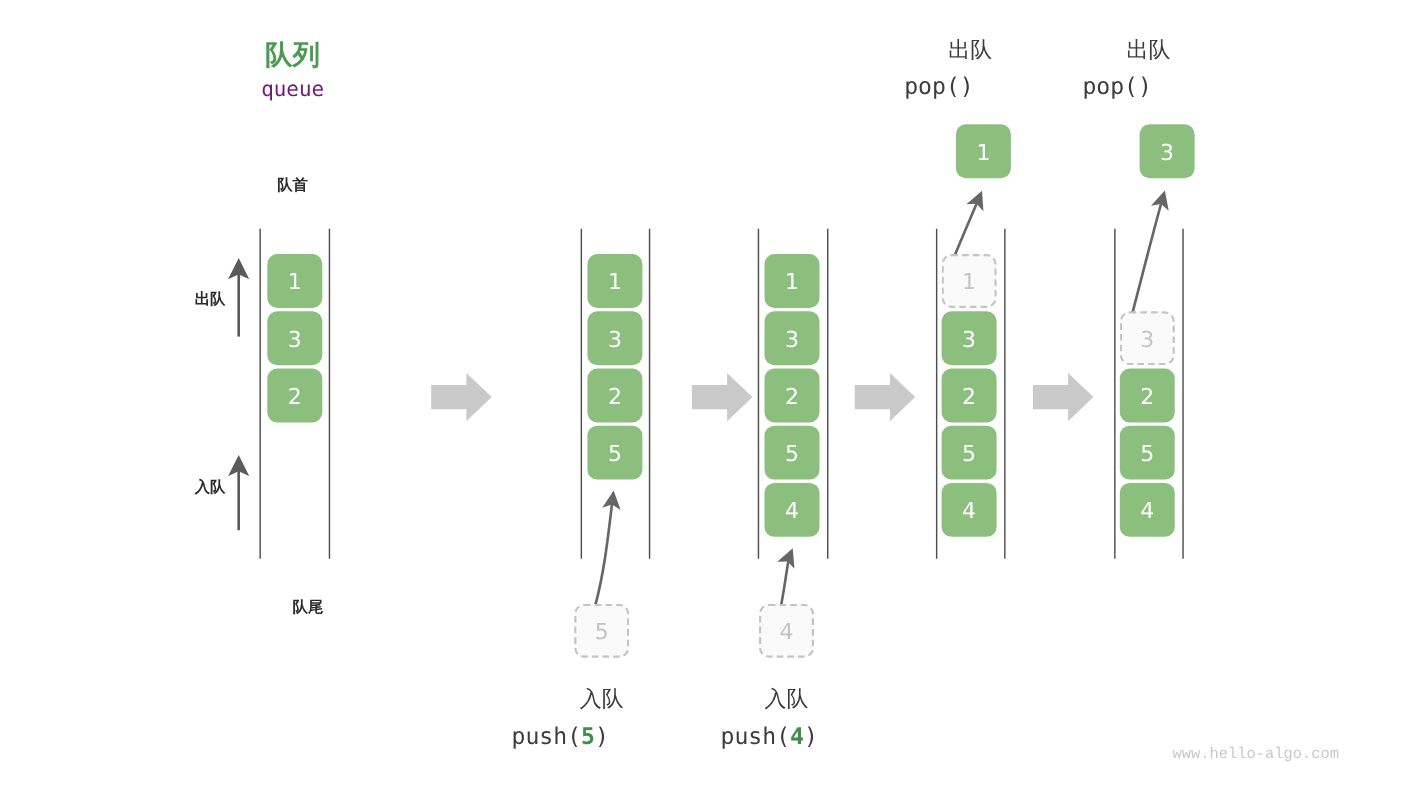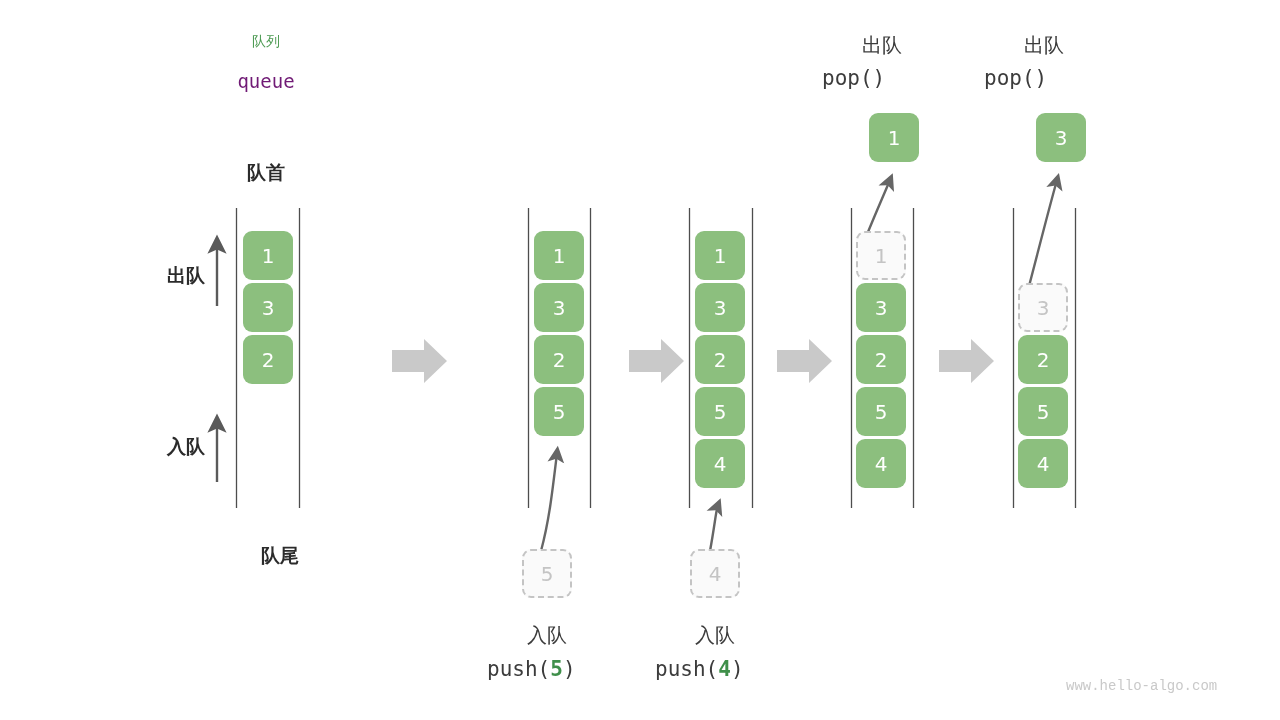--- a/index.html
+++ b/index.html
@@ -15,36 +15,36 @@
     width: 1280px;
     height: 720px;
     background: #ffffff;
     overflow: hidden;
   }
   .abs { position: absolute; }
 
   
   .title-cn {
     font-family: "DejaVu Sans", "Liberation Sans", sans-serif;
-    font-size: 14px;
-    font-weight: normal;
+    font-size: 25px;
+    font-weight: bold;
     color: #4c9a52;
     text-align: center;
     white-space: nowrap;
   }
   .title-code {
     font-family: "DejaVu Sans Mono", "Liberation Mono", monospace;
     font-size: 19px;
     color: #701a75;
     text-align: center;
     white-space: nowrap;
   }
   .label-bold {
     font-family: "DejaVu Sans", "Liberation Sans", sans-serif;
-    font-size: 19px;
+    font-size: 14px;
     font-weight: bold;
     color: #2b2b2b;
     text-align: center;
     white-space: nowrap;
   }
   .op-cn {
     font-family: "DejaVu Sans", "Liberation Sans", sans-serif;
     font-size: 20px;
     color: #3c3c3c;
     text-align: center;
@@ -190,21 +190,21 @@
   <div class="cell" style="left:243px; top:231px;">1</div>
   <div class="cell" style="left:243px; top:283px;">3</div>
   <div class="cell" style="left:243px; top:335px;">2</div>
 
   <div class="cell" style="left:534px; top:231px;">1</div>
   <div class="cell" style="left:534px; top:283px;">3</div>
   <div class="cell" style="left:534px; top:335px;">2</div>
   <div class="cell" style="left:534px; top:387px;">5</div>
   <div class="cell ghost" style="left:522px; top:549px;">5</div>
   <div class="abs op-cn" style="left:487px; top:622px; width:120px;">入队</div>
-  <div class="abs op-code" style="left:487px; top:657px; width:120px;"><span>push(</span><span class="arg">5</span><span>)</span></div>
+  <div class="abs op-code" style="left:465px; top:657px; width:120px;"><span>push(</span><span class="arg">5</span><span>)</span></div>
 
   <div class="cell" style="left:695px; top:231px;">1</div>
   <div class="cell" style="left:695px; top:283px;">3</div>
   <div class="cell" style="left:695px; top:335px;">2</div>
   <div class="cell" style="left:695px; top:387px;">5</div>
   <div class="cell" style="left:695px; top:439px;">4</div>
   <div class="cell ghost" style="left:690px; top:549px;">4</div>
   <div class="abs op-cn" style="left:655px; top:622px; width:120px;">入队</div>
   <div class="abs op-code" style="left:655px; top:657px; width:120px;"><span>push(</span><span class="arg">4</span><span>)</span></div>
 

